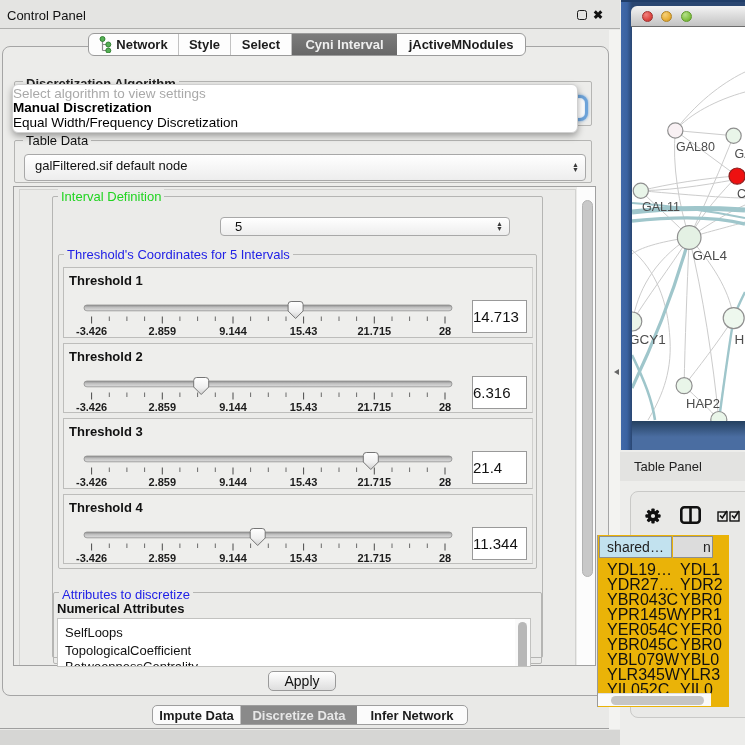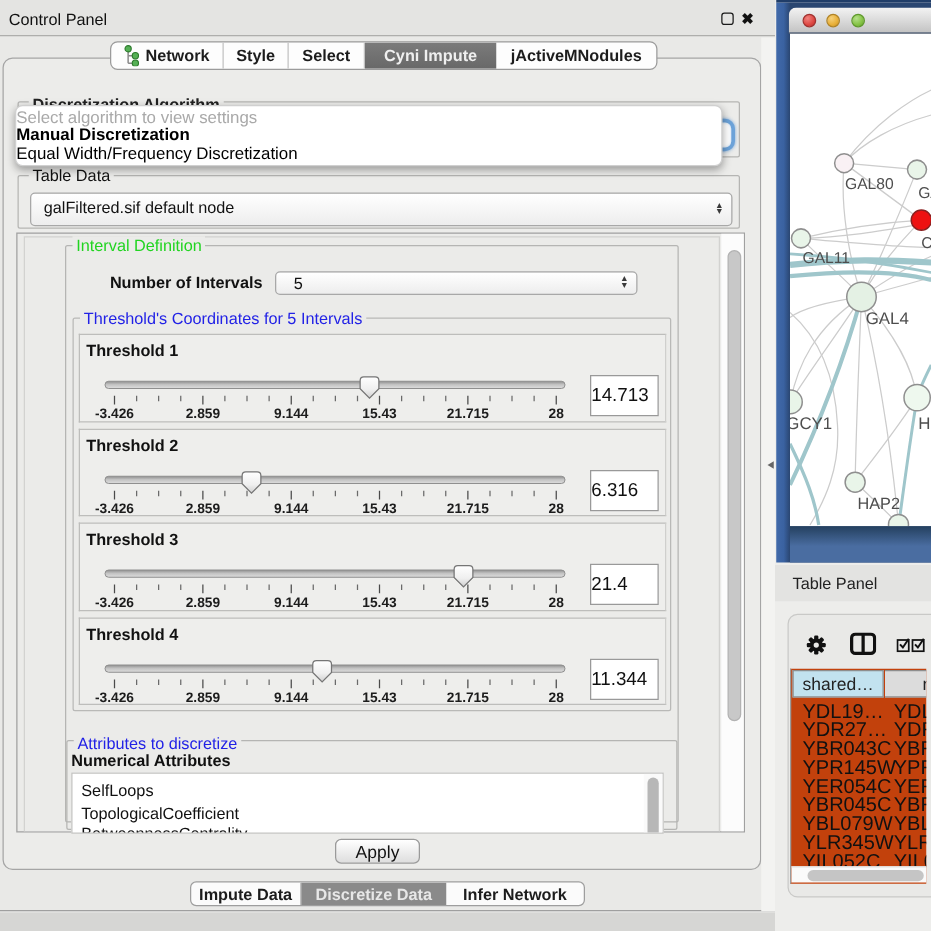--- a/index.html
+++ b/index.html
@@ -112,22 +112,22 @@
   border-radius:6px 0 0 0; }
 .tl { position:absolute; top:5px; width:11px; height:11px; border-radius:50%; }
 #netcanvas { position:absolute; left:632px; top:27px; width:113px; height:394px; background:#fff;
   overflow:hidden; }
 #netbottom { position:absolute; left:632px; top:421px; width:113px; height:29px;
   background:linear-gradient(#24405f,#4a6da1 55%,#4a6da1); }
 #tpbar { position:absolute; left:620px; top:452px; width:125px; height:29px; background:#e3e3e1; }
 #tpbar span { position:absolute; left:14px; top:7px; font-size:13px; color:#222; }
 #tablepanel { position:absolute; left:630px; top:491px; width:130px; height:227px;
   background:#e9e9e7; border:1px solid #c9c9c7; border-radius:8px; }
-#dtable { position:absolute; left:632px; top:535px; width:109px; height:172px;
-  border-left:1px solid #9a9a9a; background:#c2410c; overflow:hidden; }
+#dtable { position:absolute; left:597px; top:535px; width:132px; height:172px;
+  border-left:1px solid #9a9a9a; background:#eab308; overflow:hidden; }
 #th1 { position:absolute; left:1px; top:1px; width:73px; height:22px; background:#c2e2ef;
   border:1px solid #8e8e8e; font-size:14px; color:#222; text-align:center; line-height:21px; }
 #th2 { position:absolute; left:75px; top:1px; width:40px; height:22px; background:#dcdcdc;
   border:1px solid #8e8e8e; border-left:none; font-size:14px; color:#222; line-height:21px; }
 .trow { position:absolute; left:0; width:113px; height:15px; font-size:16px; color:#111;text-align:right; }
 .trow .c1 { position:absolute; left:9px; }
 .trow .c2 { position:absolute; left:82px; }
 #hsb { position:absolute; left:0px; top:158px; width:113px; height:13px; background:#fafafa;
   border-top:1px solid #e0e0e0; }
 #hsb .th { position:absolute; left:13px; top:2px; width:93px; height:9px; background:#c5c5c5;
@@ -149,21 +149,21 @@
       <svg width="13" height="17" viewBox="0 0 13 17" style="margin-right:4px">
         <line x1="3.5" y1="3" x2="3.5" y2="14.5" stroke="#8a8a8a" stroke-width="1.2"></line>
         <line x1="3.5" y1="8.5" x2="9" y2="8.5" stroke="#8a8a8a" stroke-width="1.2"></line>
         <line x1="3.5" y1="14.5" x2="9" y2="14.5" stroke="#8a8a8a" stroke-width="1.2"></line>
         <circle cx="3.5" cy="3" r="2.5" fill="#55b055" stroke="#2c7a2c" stroke-width="0.9"></circle>
         <circle cx="9.3" cy="8.5" r="2.5" fill="#55b055" stroke="#2c7a2c" stroke-width="0.9"></circle>
         <circle cx="9.3" cy="14.5" r="2.5" fill="#55b055" stroke="#2c7a2c" stroke-width="0.9"></circle>
       </svg>Network</div>
     <div class="tb" style="width:52px">Style</div>
     <div class="tb" style="width:61px">Select</div>
-    <div class="tb sel" style="width:105px">Cyni Impute</div>
+    <div class="tb sel" style="width:105px">Cyni Interval</div>
     <div class="tb" style="width:128px; border-right:none">jActiveMNodules</div>
   </div>
 
   <div class="group" style="left:14px; top:81px; width:578px; height:45px;">
     <div class="gtitle" style="left:8px; top:-6px; font-weight:600; color:#222;">Discretization Algorithm</div>
   </div>
   <div id="focusring"></div>
 
   <div class="group" style="left:14px; top:140px; width:578px; height:43px;">
     <div class="gtitle" style="left:8px; color:#111;">Table Data</div>
@@ -174,21 +174,20 @@
         <div>▼</div>
       </div>
   </div>
 
   <div id="scrollpane">
     <div id="innerpanel"></div>
   </div>
   <div class="group" id="grpInterval">
       <div class="gtitle" style="left:5px; color:#21d421; background:#ebebe9;">Interval Definition</div>
     </div>
-  <div id="numlbl">Number of Intervals</div>
   <div id="cbNum">5<div class="arrows">
         <div>▲</div>
         <div>▼</div>
       </div></div>
   <div class="group" id="grpThresh">
       <div class="gtitle" style="left:5px; color:#2222e6; background:#ebebe9;">Threshold's Coordinates for 5 Intervals</div>
     </div>
 
 <div class="thpanel" style="top:267.0px">
  <div class="thtitle">Threshold 1</div>

